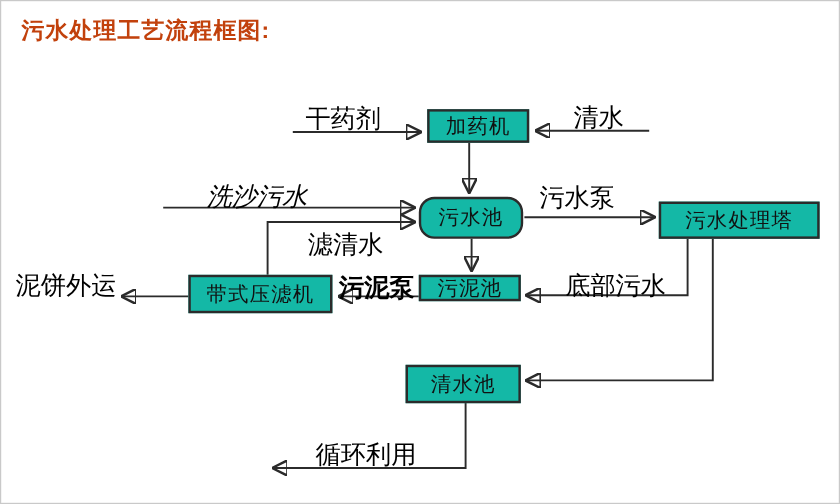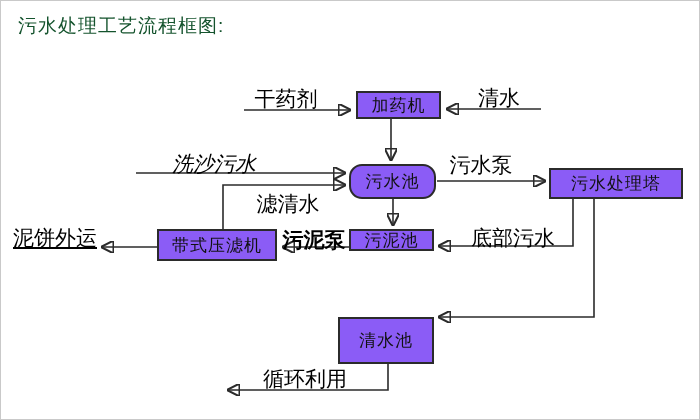--- a/index.html
+++ b/index.html
@@ -16,30 +16,30 @@
     border: 1px solid #c9c9c9;
     box-sizing: border-box;
     overflow: hidden;
     color: #111111;
   }
   .diagram-title {
     position: absolute;
     left: 17px;
     top: 12px;
     font-size: 19px;
-    font-weight: normal;
+    font-weight: bold;
     letter-spacing: 1px;
-    color: #14532d;
+    color: #c2410c;
     white-space: nowrap;
   }
   .node {
     position: absolute;
     box-sizing: border-box;
     border: 2px solid #2b2b2b;
-    background: #8b5cf6;
+    background: #14b8a6;
     display: flex;
     align-items: center;
     justify-content: center;
     font-size: 17px;
     letter-spacing: 1px;
     color: #111111;
     white-space: nowrap;
     z-index: 2;
   }
   .edge-label {
@@ -60,30 +60,30 @@
     fill: none;
     stroke: #2b2b2b;
     stroke-width: 1.6;
   }
   
   #node-dosing-machine   { left: 355px; top:  90px; width:  85px; height: 28px; }
   #node-sewage-pool      { left: 348px; top: 163px; width:  87px; height: 35px; border-radius: 13px; }
   #node-treatment-tower  { left: 548px; top: 167px; width: 134px; height: 31px; }
   #node-sludge-pool      { left: 348px; top: 228px; width:  85px; height: 22px; }
   #node-belt-filter-press{ left: 156px; top: 228px; width: 120px; height: 32px; }
-  #node-clean-water-pool { left: 337px; top: 316px; width:  96px; height: 47px; text-align: right; }
+  #node-clean-water-pool { left: 337px; top: 303px; width:  96px; height: 32px; text-align: right; }
   
   #label-dry-chemical        { left: 248px; top:  84px; width: 74px; }
   #label-clean-water         { left: 464px; top:  83px; width: 68px; }
   #label-sand-washing-sewage { left: 168px; top: 149px; width: 90px; font-style: italic; }
   #label-filtered-water      { left: 252px; top: 189px; width: 70px; }
   #label-sewage-pump         { left: 448px; top: 150px; width: 64px; }
   #label-bottom-sewage       { left: 468px; top: 223px; width: 88px; }
   #label-sludge-pump         { left: 280px; top: 225px; width: 66px; font-weight: bold; }
-  #label-mud-cake-transport  { left:  12px; top: 223px; width: 72px; text-decoration: underline; }
+  #label-mud-cake-transport  { left:  12px; top: 223px; width: 72px; }
   #label-recycling           { left: 258px; top: 364px; width: 92px; }
 </style>
 </head>
 <body>
 
 <div id="stage">
 
   <div class="diagram-title">污水处理工艺流程框图:</div>
 
   <svg id="flow-svg" width="700" height="420" viewBox="0 0 700 420">

